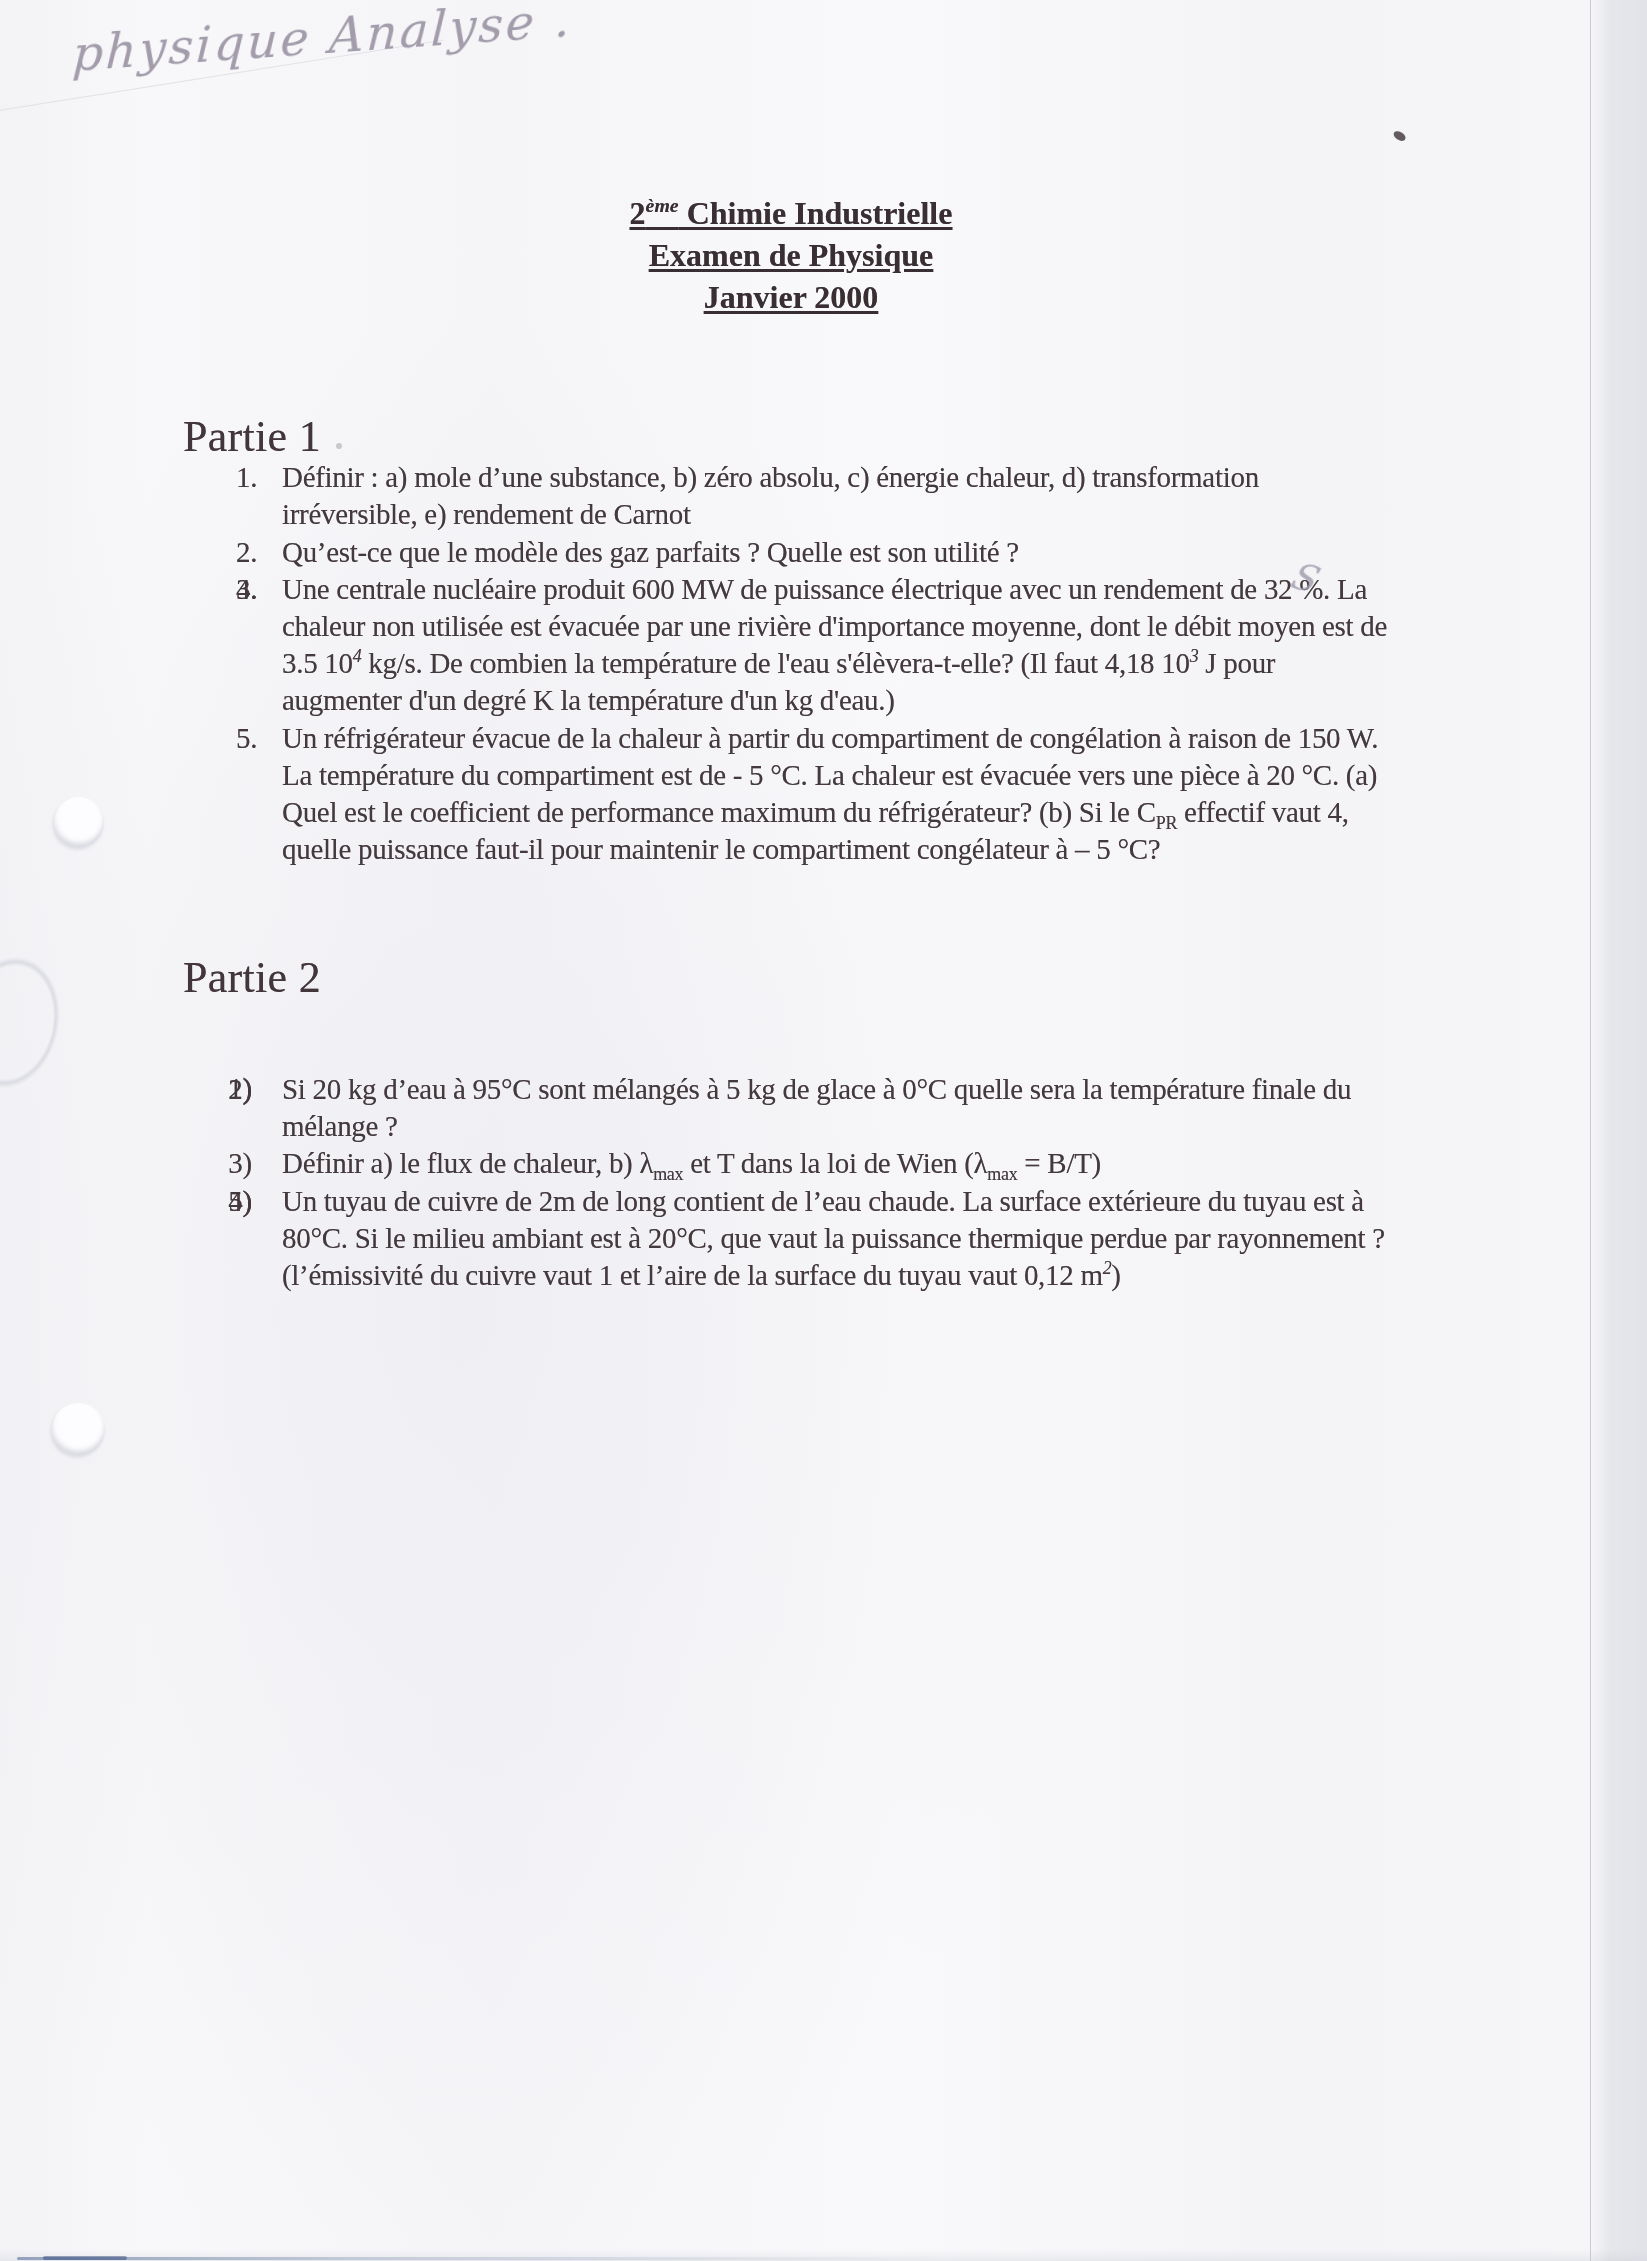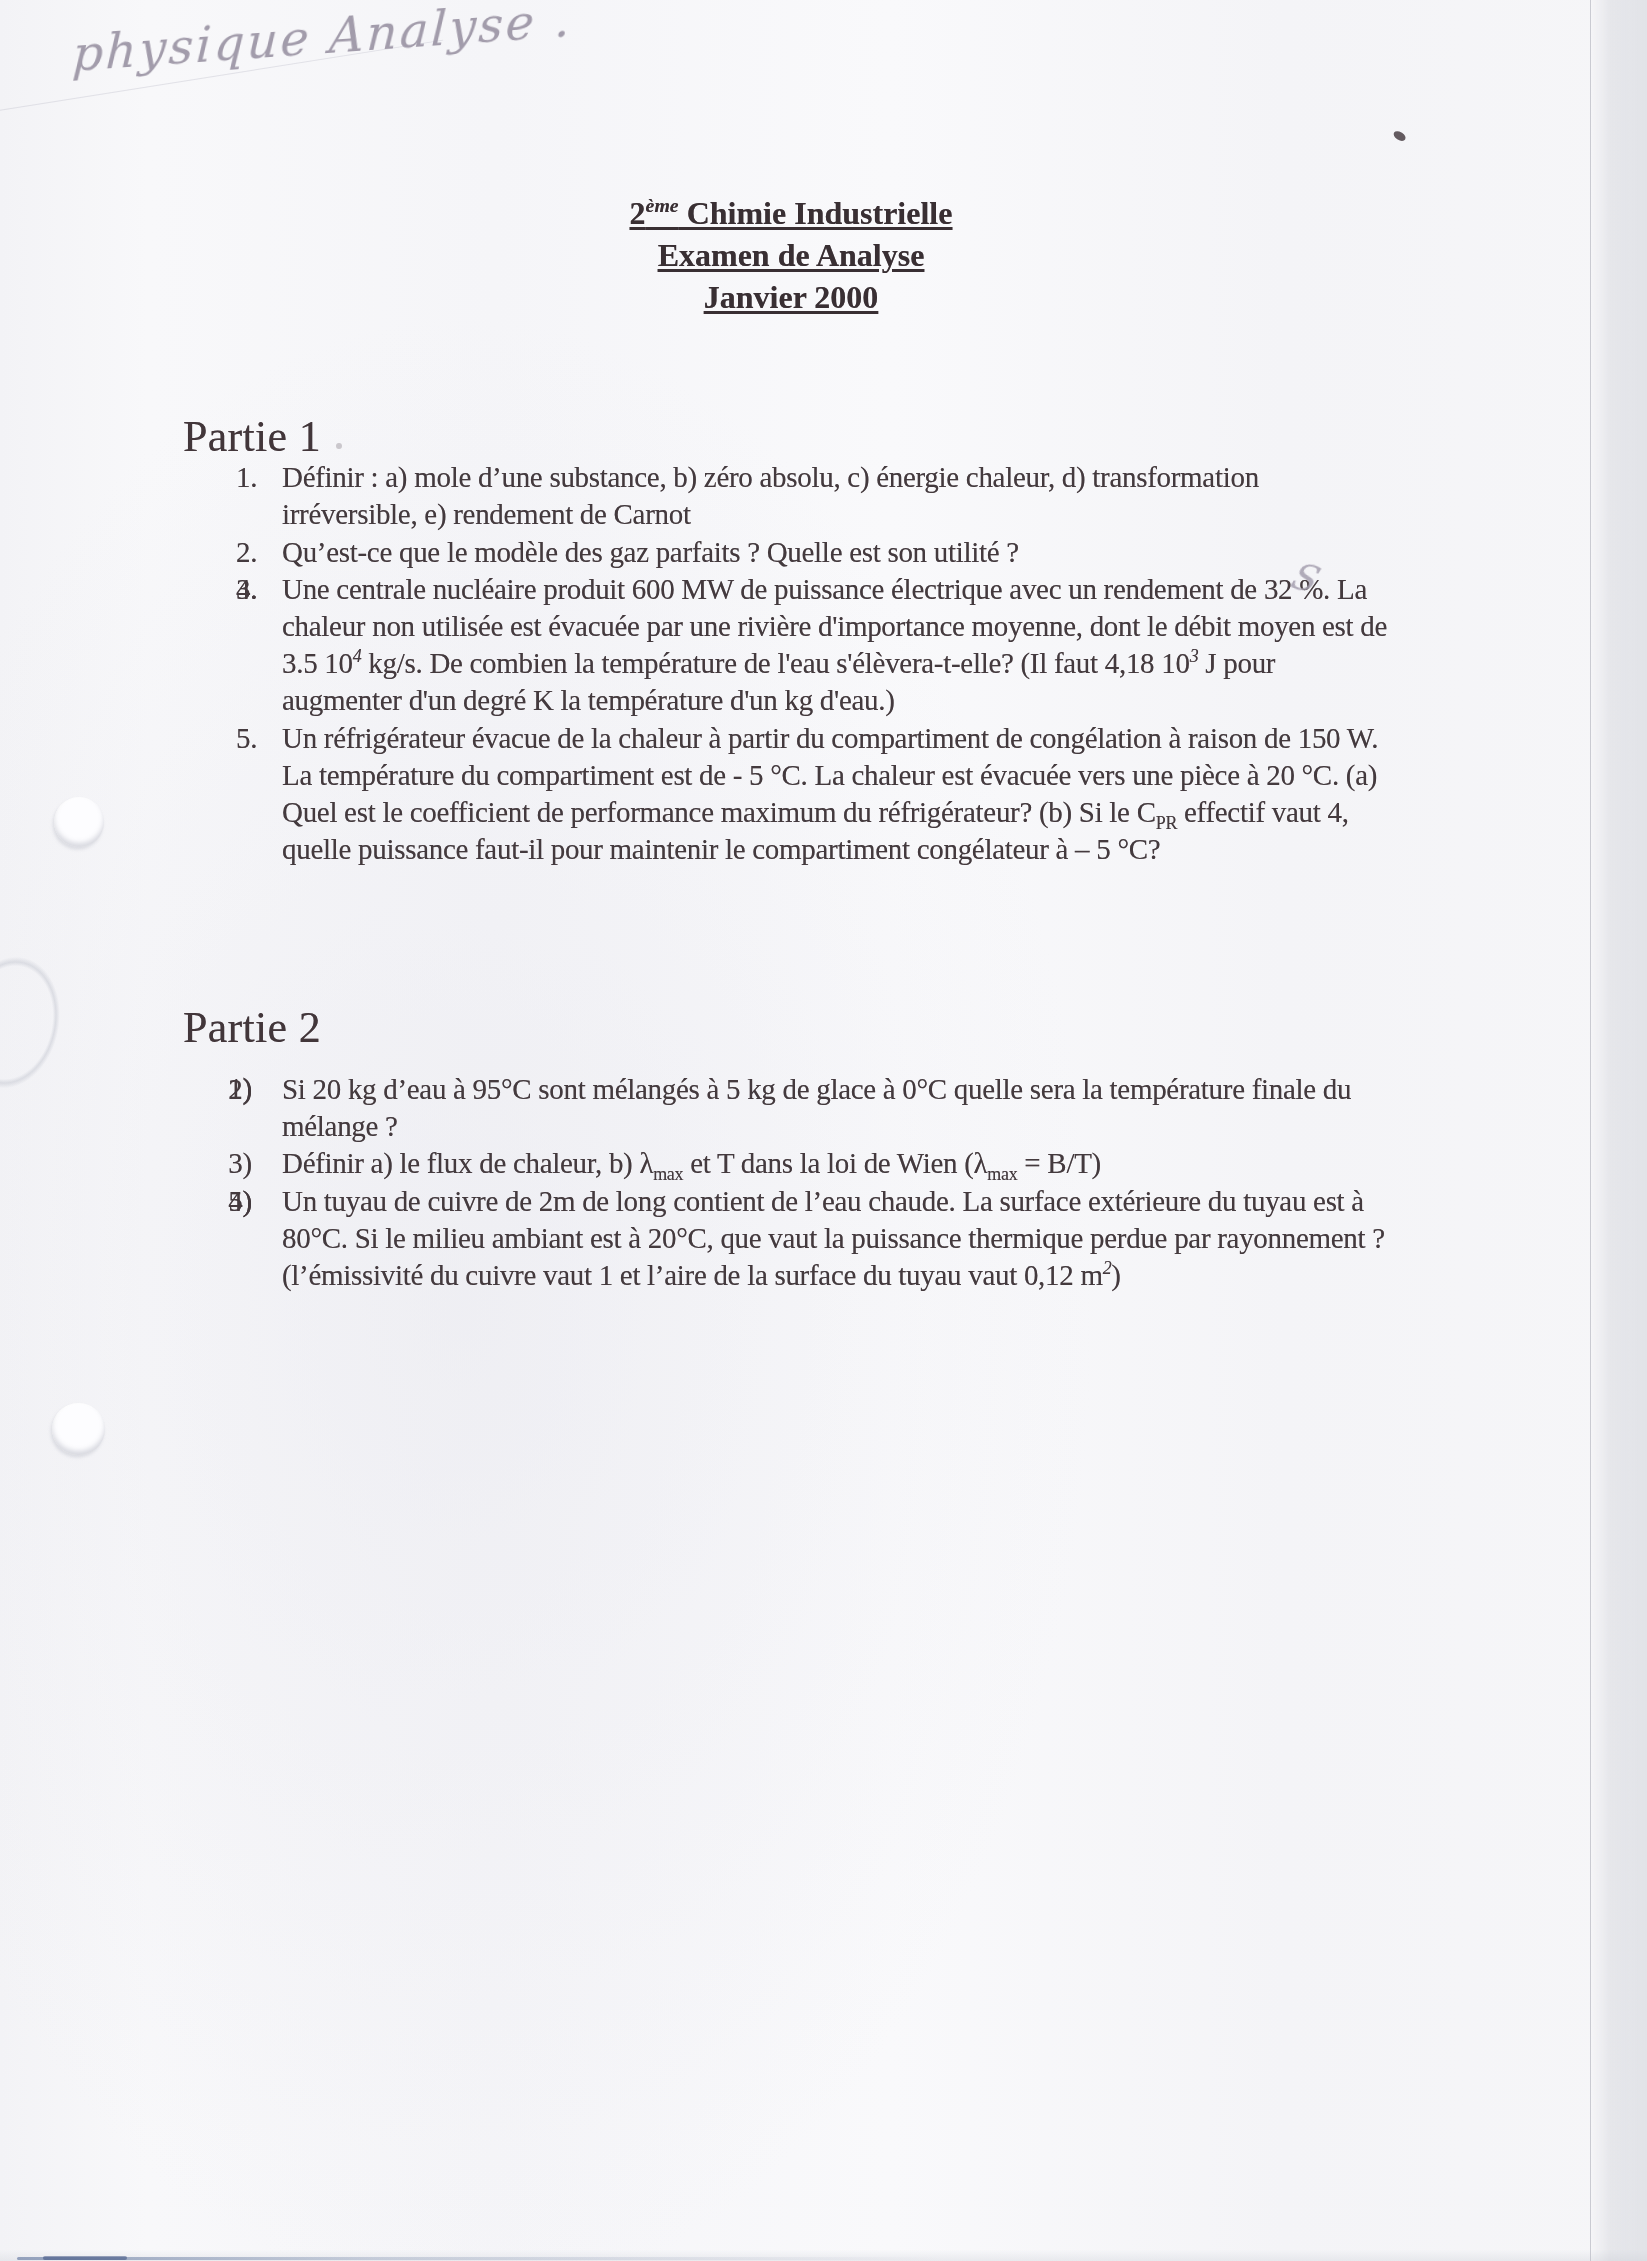--- a/index.html
+++ b/index.html
@@ -58,21 +58,21 @@
     font-weight:bold; font-size:32px; line-height:39px; color:#392f33;
     text-decoration:underline; text-decoration-thickness:2.6px; text-underline-offset:3.2px;
     text-shadow:0 0 0.6px rgba(57,47,51,0.6); margin-bottom:3.2px;
   }
   .section-heading {
     position:absolute; left:183px; font-size:44px; color:#42363a;
     text-decoration-thickness:2.3px; text-underline-offset:3.9px;
     text-shadow:0 0 0.6px rgba(66,54,58,0.65); letter-spacing:0.3px;
   }
   .heading-1 { top:411px; }
-  .heading-2 { top:1002px; }
+  .heading-2 { top:952px; }
 
   .q-list {
     position:absolute; left:227px; width:1169px;
     font-size:29px; line-height:37px; color:#443a3e; letter-spacing:-0.3px;
     text-shadow:0 0 0.6px rgba(68,58,62,0.55);
   }
   .list-1 { top:459px; }
   .list-2 { top:1070px; }
   .q-item { position:relative; padding-left:55px; margin-bottom:0.6px; }
   .list-1 .q-marker { left:9px; }
@@ -106,21 +106,21 @@
   <div class="hole hole-2"></div>
   <div class="bottom-line"></div>
   <div class="bottom-dash"></div>
 
   <div class="content">
 
     <div class="handwriting">physique Analyse .</div>
 
     <div class="title-block">
       <div class="title-line">2<sup>ème</sup> Chimie Industrielle</div>
-      <div class="title-line">Examen de Analyse</div>
+      <div class="title-line">Examen de Physique</div>
       <div class="title-line">Janvier 2000</div>
     </div>
 
     <div class="section-heading heading-1">Partie 1</div>
 
     <div class="q-list list-1">
       <div class="q-item">
         <span class="q-marker">1.</span>
         <span class="q-text">Définir : a) mole d’une substance, b) zéro absolu, c) énergie chaleur, d) transformation irréversible, e) rendement de Carnot</span>
       </div>

